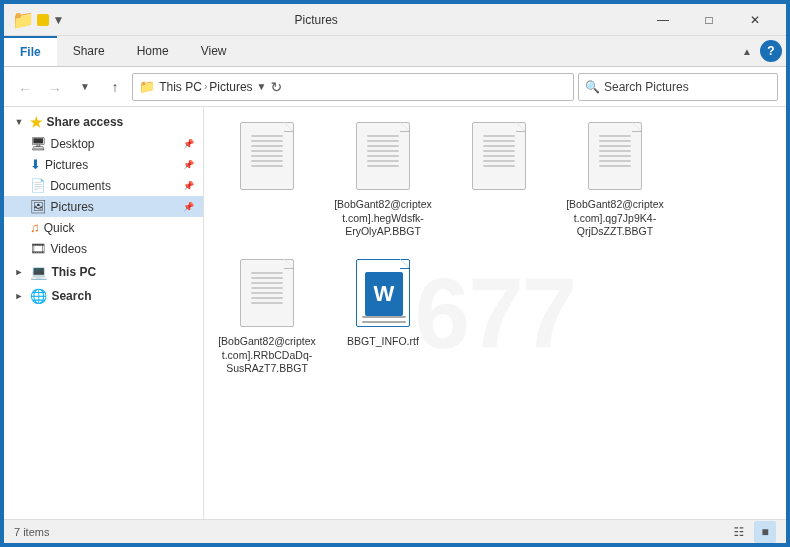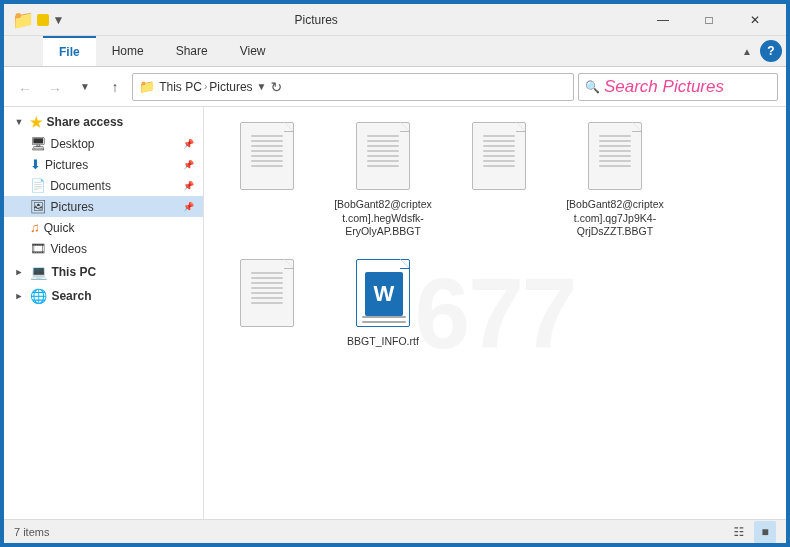--- a/index.html
+++ b/index.html
@@ -51,21 +51,20 @@
 
     
     .ribbon {
       background: #f0f0f0;
       border-bottom: 1px solid #ccc;
       flex-shrink: 0;
     }
     .ribbon-tabs {
       display: flex;
       height: 30px;
-      padding-left: 39px;
     }
     .ribbon-tab {
       padding: 0 16px;
       font-size: 12px;
       display: flex;
       align-items: center;
       cursor: pointer;
       color: #333;
     }
     .ribbon-tab.active {
@@ -312,22 +311,22 @@
     <div class="window-controls">
       <button class="win-btn">—</button>
       <button class="win-btn">□</button>
       <button class="win-btn close">✕</button>
     </div>
   </div>
 
   <div class="ribbon">
     <div class="ribbon-tabs">
       <div class="ribbon-tab active">File</div>
+      <div class="ribbon-tab">Share</div>
       <div class="ribbon-tab">Home</div>
-      <div class="ribbon-tab">Share</div>
       <div class="ribbon-tab">View</div>
       <div style="flex:1; display:flex; align-items:center; justify-content:flex-end; padding-right:4px;">
         <button class="nav-btn" style="font-size:10px;">▲</button>
         <button class="nav-btn" style="background:#1a6fb5;color:#fff;border-radius:50%;width:22px;height:22px;font-size:12px;font-weight:bold;">?</button>
       </div>
     </div>
   </div>
 
   <div class="nav-bar">
     <button class="nav-btn disabled">←</button>
@@ -339,21 +338,21 @@
       <div class="address-path">
         <span>This PC</span>
         <span class="sep">›</span>
         <span>Pictures</span>
       </div>
       <span class="address-dropdown">▼</span>
       <span class="address-refresh">↻</span>
     </div>
     <div class="search-box">
       <span class="search-icon">🔍</span>
-      <span style="color:#ec4899;font-size:17px;font-style:italic;">Search Pictures</span>
+      <span style="color:#404040;font-size:12px;">Search Pictures</span>
     </div>
   </div>
 
   <div class="main-content">
 
     <div class="sidebar">
 
       <div class="sidebar-section">
         <div class="sidebar-section-header">
           <span class="sidebar-expand">▼</span>
@@ -506,20 +505,21 @@
                   <div class="file-line"></div>
                 <div class="file-line"></div>
                   <div class="file-line"></div>
                   <div class="file-line"></div>
                 <div class="file-line"></div>
               </div>
             </div>
             <div class="file-icon-fold"></div>
             <div class="file-icon-fold-inner"></div>
           </div>
+          <span class="file-name">[BobGant82@criptext.com].RRbCDaDq-SusRAzT7.BBGT</span>
         </div>
 
 
         <div class="file-item">
           <div class="file-icon file-icon-rtf">
             <div class="file-icon-body" style="background:#fff;border-color:#1a6fb5;">
               <div class="file-icon-rtf-w">W</div>
               <div style="position:absolute;left:5px;top:56px;width:44px;">
                 <div class="file-line" style="background:#aaa;"></div>
                 <div class="file-line" style="background:#aaa;"></div>

